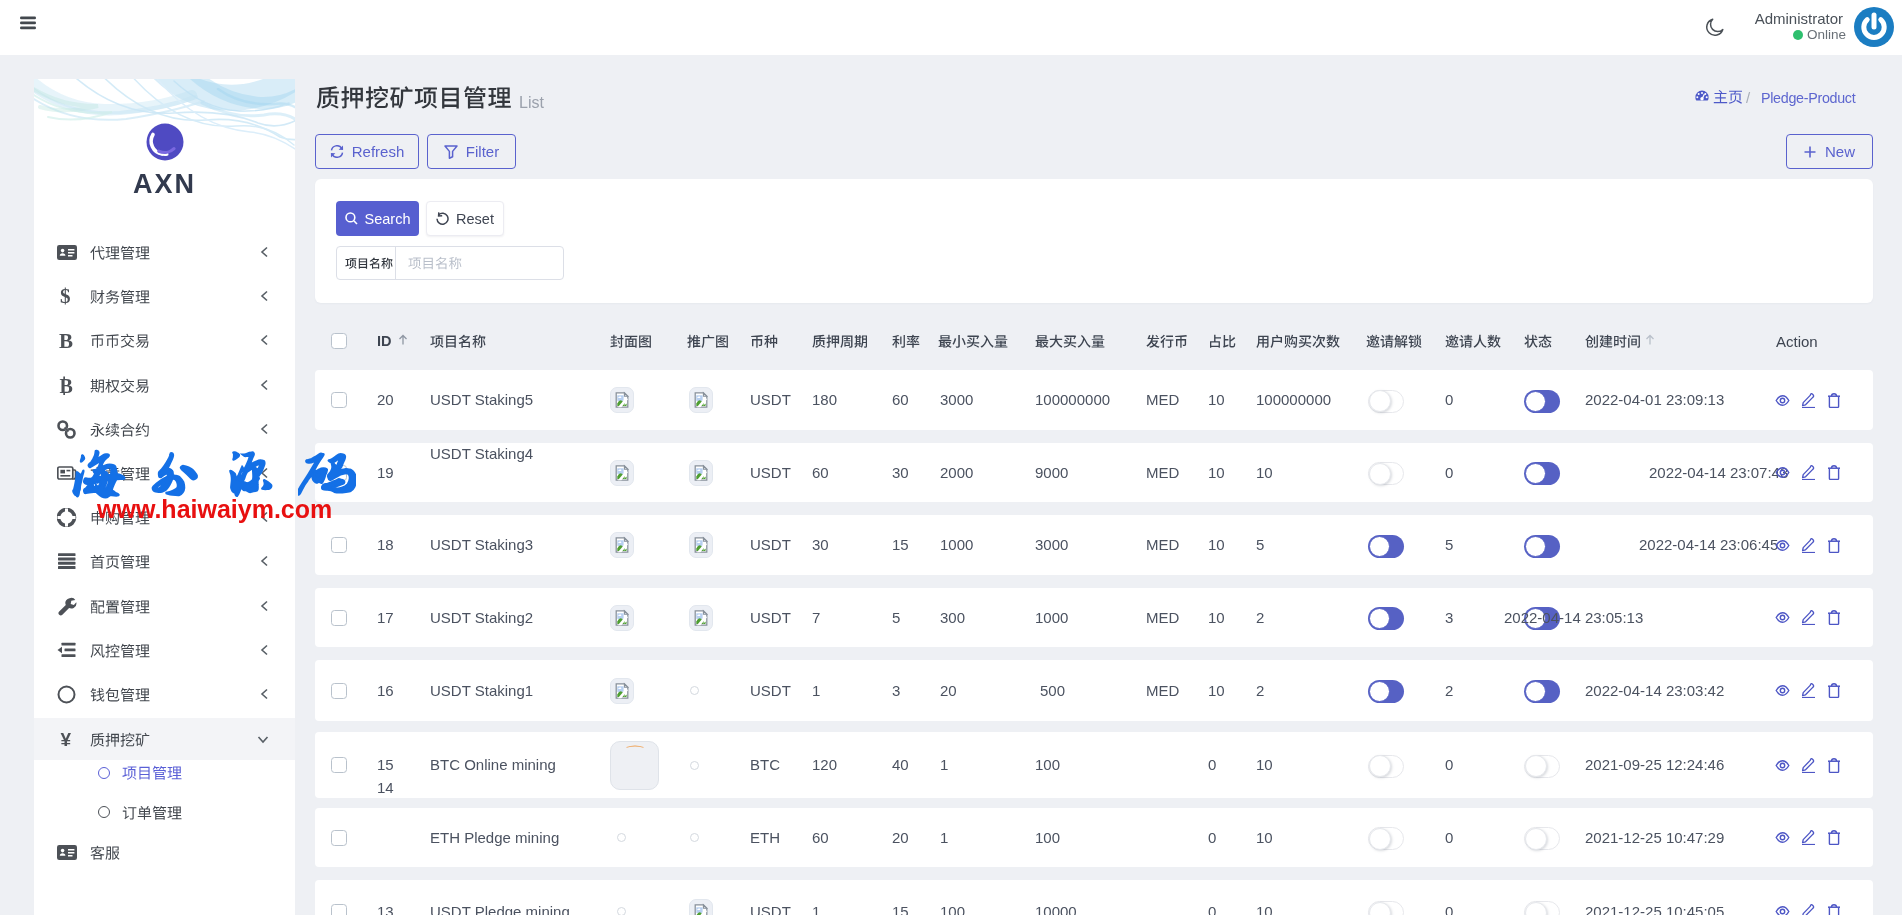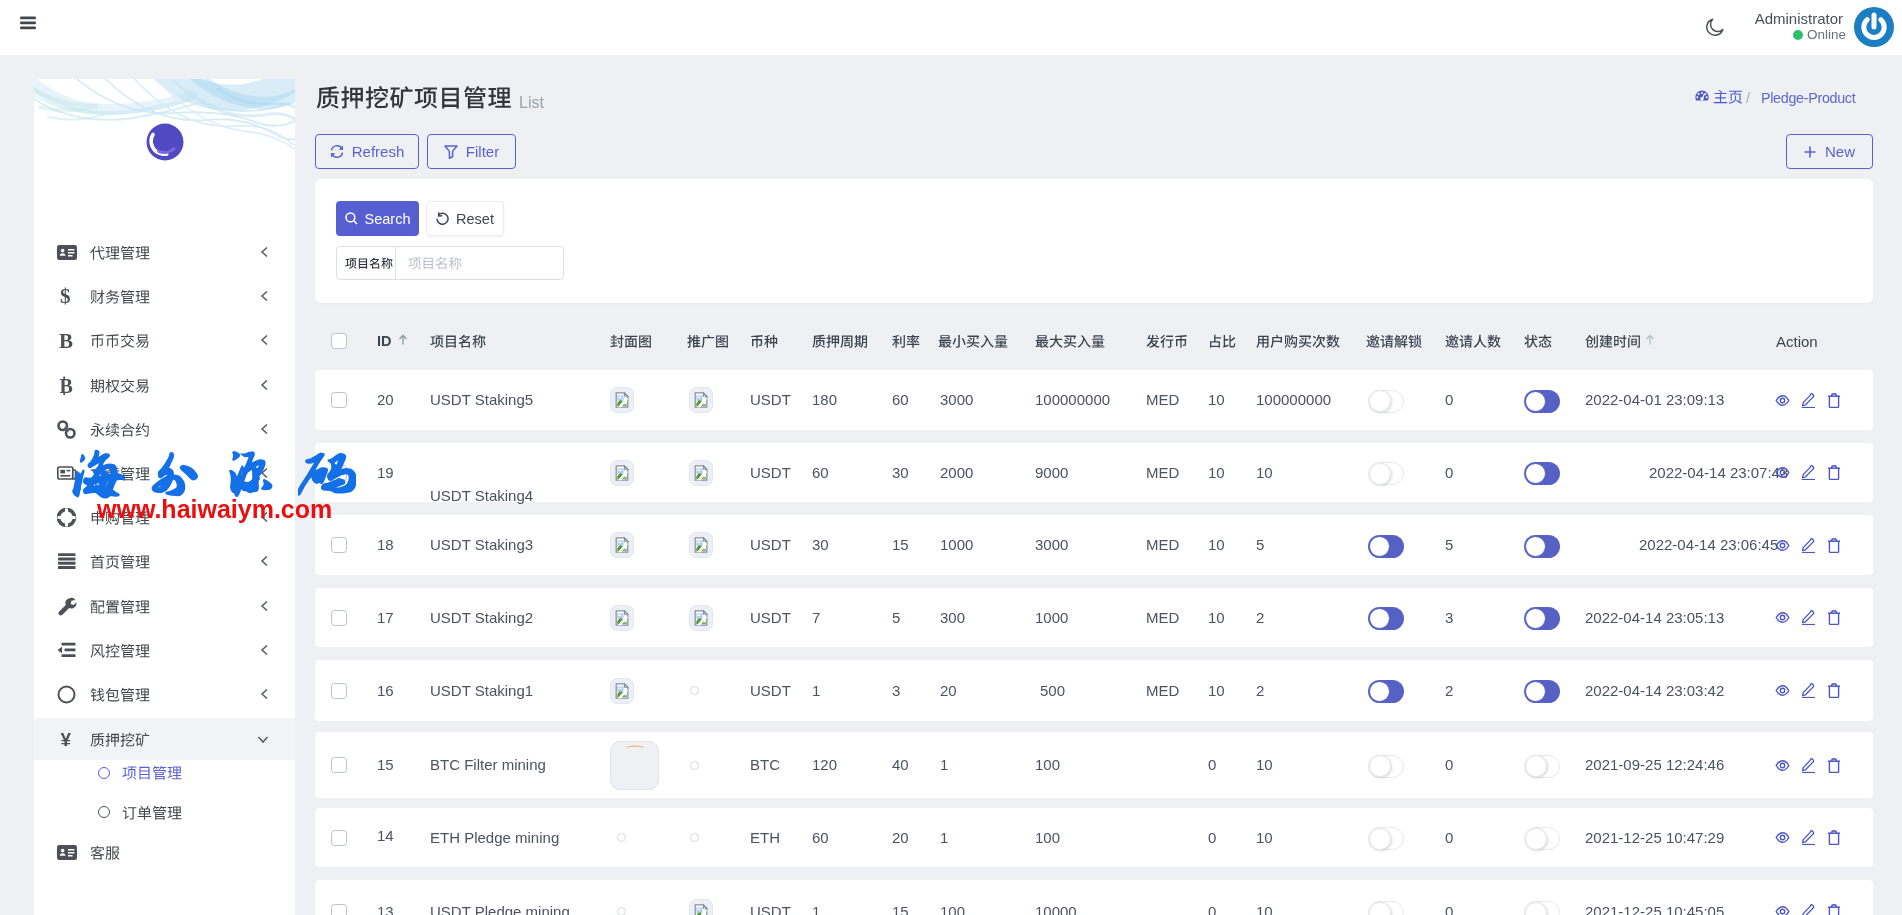--- a/index.html
+++ b/index.html
@@ -57,20 +57,21 @@
 <path d="M184 10 Q208 27 240 25 Q254 23 264 30" stroke="#a2d4ef" stroke-width="2.5" opacity=".45"></path>
 <path d="M140 2 Q170 30 205 32 Q232 33 255 24" stroke="#c2e2f4" stroke-width="1.4" opacity=".9"></path>
 </g>
     </svg>
 <svg class="abs" style="left:112px;top:44px;" width="38" height="38" viewBox="0 0 38 38">
       <circle cx="19" cy="19" r="18.5" fill="#4f4ac2"></circle>
       <path d="M7 11.5 A13 13 0 0 0 16.2 31" fill="none" stroke="#fff" stroke-width="3.6" stroke-linecap="round"></path>
       <path d="M16.2 31 Q18.6 31.7 21 31.2" fill="none" stroke="#fff" stroke-width="3" stroke-linecap="round"></path>
       <path d="M12.8 28.2 A13.5 13.5 0 0 0 28 25.6" fill="none" stroke="#7a68e0" stroke-width="3.2" stroke-linecap="round"></path>
     </svg>
+<div class="abs" style="left:0;top:90px;width:261px;text-align:center;font-size:27px;font-weight:bold;letter-spacing:2px;color:#323a4e">AXN</div>
 <div class="mitem" style="top:152px">
 <svg style="position:absolute;left:23px;top:12px" width="20" height="19" viewBox="0 0 20 19">
         <rect x="0" y="2" width="20" height="15" rx="2.2" fill="#4d5157"></rect>
         <circle cx="5.6" cy="7.6" r="1.8" fill="#fff"></circle>
         <path d="M2.8 12.8 q0-2.6 2.8-2.6 q2.8 0 2.8 2.6 z" fill="#fff"></path>
         <rect x="11" y="6" width="6.4" height="1.5" fill="#fff"></rect>
         <rect x="11" y="9" width="6.4" height="1.5" fill="#fff"></rect>
         <rect x="11" y="12" width="4.5" height="1.5" fill="#fff"></rect>
       </svg>
 <svg style="position:absolute;left:56px;top:14.1px;" width="60" height="16" viewBox="0 0 60 16">
@@ -411,21 +412,21 @@
     <path d="M1 14.6 h13" stroke="#4d56c5" stroke-width="1.4"></path>
   </svg>
 <svg class="abs" style="left:1826.5px;top:392.5px;" width="14" height="15" viewBox="0 0 14 15">
     <path d="M1 3.2 h12" stroke="#4d56c5" stroke-width="1.5"></path>
     <path d="M4.5 3 Q4.5 .8 7 .8 Q9.5 .8 9.5 3" fill="none" stroke="#4d56c5" stroke-width="1.4"></path>
     <path d="M2.4 3.4 v10 q0 1 1 1 h7.2 q1 0 1-1 v-10" fill="none" stroke="#4d56c5" stroke-width="1.4"></path>
   </svg>
 <div class="row" style="top:443px;height:59px"></div>
 <div class="cb" style="left:331px;top:464.5px"></div>
 <div class="cell" style="left:377px;top:463.5px">19</div>
-<div class="cell" style="left:430px;top:487px">USDT Staking4</div>
+<div class="cell" style="left:430px;top:445px">USDT Staking4</div>
 <div class="imgph" style="left:610px;top:459.5px">
     <svg width="18" height="18" viewBox="0 0 18 18">
       <path d="M3.2 1.8 H11.4 L14.8 5.2 V16.2 H3.2 z" fill="#fff" stroke="#87909a" stroke-width="1.25"></path>
       <path d="M11.4 1.8 L14.8 5.2 H11.4 z" fill="#e3e6ea" stroke="#87909a" stroke-width="1.1"></path>
       <rect x="4.3" y="4.3" width="6.3" height="5.6" fill="#b7cff0"></rect>
       <path d="M5.1 6.9 q.1-1 1.1-.9 q.3-.8 1.2-.6 q.9.2.8 1 l.3.5 h-3.4z" fill="#fff"></path>
       <path d="M4.3 12.6 Q6.6 7.8 9 9.8 L11.6 12 L11.6 15.1 H4.3 z" fill="#4e9e31"></path>
       <path d="M4.9 16.2 L13.2 6.2 L15 8.3 L8.4 16.2 z" fill="#fff"></path>
       <path d="M11.2 15.1 L13.4 12.4 Q14.2 14.2 13.2 15.1 z" fill="#4e9e31"></path>
     </svg>
@@ -559,21 +560,21 @@
 <div class="cell" style="left:1146px;top:608.5px">MED</div>
 <div class="cell" style="left:1208px;top:608.5px">10</div>
 <div class="cell" style="left:1256px;top:608.5px">2</div>
 <div class="tgl on" style="left:1368px;top:607.0px">
     <div class="knob"></div>
   </div>
 <div class="cell" style="left:1445px;top:608.5px">3</div>
 <div class="tgl on" style="left:1523.5px;top:607.0px">
     <div class="knob"></div>
   </div>
-<div class="cell" style="left:1585px;top:608.5px">2022-04-14 23:05:13</div>
+<div class="cell" style="left:1504px;top:608.5px">2022-04-14 23:05:13</div>
 <svg class="abs" style="left:1775px;top:610.0px;" width="15" height="15" viewBox="0 0 15 15">
     <path d="M1.2 7.5 C3.2 3.9 5.6 2.7 7.5 2.7 C9.4 2.7 11.8 3.9 13.8 7.5 C11.8 11.1 9.4 12.3 7.5 12.3 C5.6 12.3 3.2 11.1 1.2 7.5 z" fill="none" stroke="#4d56c5" stroke-width="1.4"></path>
     <circle cx="7.5" cy="7.5" r="2.2" fill="none" stroke="#4d56c5" stroke-width="1.4"></circle>
   </svg>
 <svg class="abs" style="left:1800.5px;top:610.0px;" width="15" height="15" viewBox="0 0 15 15">
     <path d="M2.2 9.6 L9.2 2.4 Q10-.4 11.8 1.4 Q13.6 3.2 11.5 4.6 L4.5 11.8 L1.6 12.6z" fill="none" stroke="#4d56c5" stroke-width="1.35" stroke-linejoin="round"></path>
     <path d="M1 14.6 h13" stroke="#4d56c5" stroke-width="1.4"></path>
   </svg>
 <svg class="abs" style="left:1826.5px;top:610.0px;" width="14" height="15" viewBox="0 0 14 15">
     <path d="M1 3.2 h12" stroke="#4d56c5" stroke-width="1.5"></path>
@@ -621,21 +622,21 @@
     <path d="M1 14.6 h13" stroke="#4d56c5" stroke-width="1.4"></path>
   </svg>
 <svg class="abs" style="left:1826.5px;top:683.0px;" width="14" height="15" viewBox="0 0 14 15">
     <path d="M1 3.2 h12" stroke="#4d56c5" stroke-width="1.5"></path>
     <path d="M4.5 3 Q4.5 .8 7 .8 Q9.5 .8 9.5 3" fill="none" stroke="#4d56c5" stroke-width="1.4"></path>
     <path d="M2.4 3.4 v10 q0 1 1 1 h7.2 q1 0 1-1 v-10" fill="none" stroke="#4d56c5" stroke-width="1.4"></path>
   </svg>
 <div class="row" style="top:732px;height:66px"></div>
 <div class="cb" style="left:331px;top:757.0px"></div>
 <div class="cell" style="left:377px;top:756.0px">15</div>
-<div class="cell" style="left:430px;top:756.0px">BTC Filter mining</div>
+<div class="cell" style="left:430px;top:756.0px">BTC Online mining</div>
 <div class="abs" style="left:610px;top:740.5px;width:49px;height:49px;background:#eef0f4;border:1px solid #dfe3e9;border-radius:10px">
     <svg width="18" height="5" viewBox="0 0 18 5" style="position:absolute;top:1.5px;left:15px">
       <path d="M0.5 4 Q9 0.8 17.5 4 L17.5 4.8 Q9 2.2 0.5 4.8 z" fill="#ef9e4e"></path>
     </svg>
   </div>
 <div class="dot" style="left:689.5px;top:760.5px"></div>
 <div class="cell" style="left:750px;top:756.0px">BTC</div>
 <div class="cell" style="left:812px;top:756.0px">120</div>
 <div class="cell" style="left:892px;top:756.0px">40</div>
 <div class="cell" style="left:940px;top:756.0px">1</div>
@@ -658,21 +659,21 @@
     <path d="M2.2 9.6 L9.2 2.4 Q10-.4 11.8 1.4 Q13.6 3.2 11.5 4.6 L4.5 11.8 L1.6 12.6z" fill="none" stroke="#4d56c5" stroke-width="1.35" stroke-linejoin="round"></path>
     <path d="M1 14.6 h13" stroke="#4d56c5" stroke-width="1.4"></path>
   </svg>
 <svg class="abs" style="left:1826.5px;top:757.5px;" width="14" height="15" viewBox="0 0 14 15">
     <path d="M1 3.2 h12" stroke="#4d56c5" stroke-width="1.5"></path>
     <path d="M4.5 3 Q4.5 .8 7 .8 Q9.5 .8 9.5 3" fill="none" stroke="#4d56c5" stroke-width="1.4"></path>
     <path d="M2.4 3.4 v10 q0 1 1 1 h7.2 q1 0 1-1 v-10" fill="none" stroke="#4d56c5" stroke-width="1.4"></path>
   </svg>
 <div class="row" style="top:808px;height:59px"></div>
 <div class="cb" style="left:331px;top:829.5px"></div>
-<div class="cell" style="left:377px;top:827px">14</div>
+<div class="cell" style="left:377px;top:779px">14</div>
 <div class="cell" style="left:430px;top:828.5px">ETH Pledge mining</div>
 <div class="dot" style="left:616.5px;top:833.0px"></div>
 <div class="dot" style="left:689.5px;top:833.0px"></div>
 <div class="cell" style="left:750px;top:828.5px">ETH</div>
 <div class="cell" style="left:812px;top:828.5px">60</div>
 <div class="cell" style="left:892px;top:828.5px">20</div>
 <div class="cell" style="left:940px;top:828.5px">1</div>
 <div class="cell" style="left:1035px;top:828.5px">100</div>
 <div class="cell" style="left:1208px;top:828.5px">0</div>
 <div class="cell" style="left:1256px;top:828.5px">10</div>

